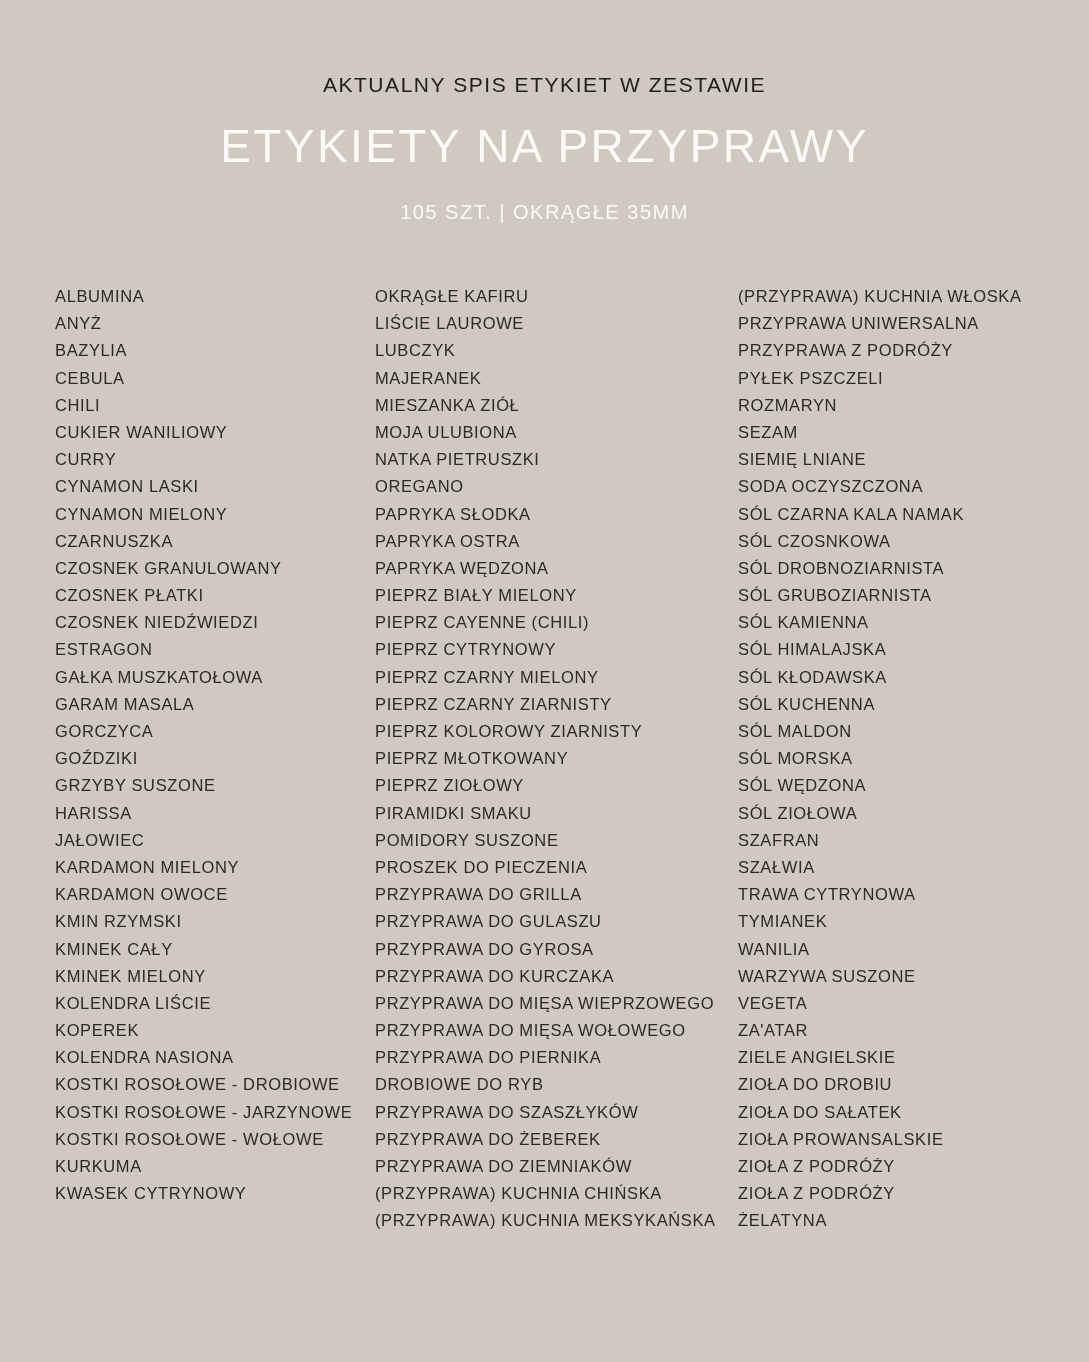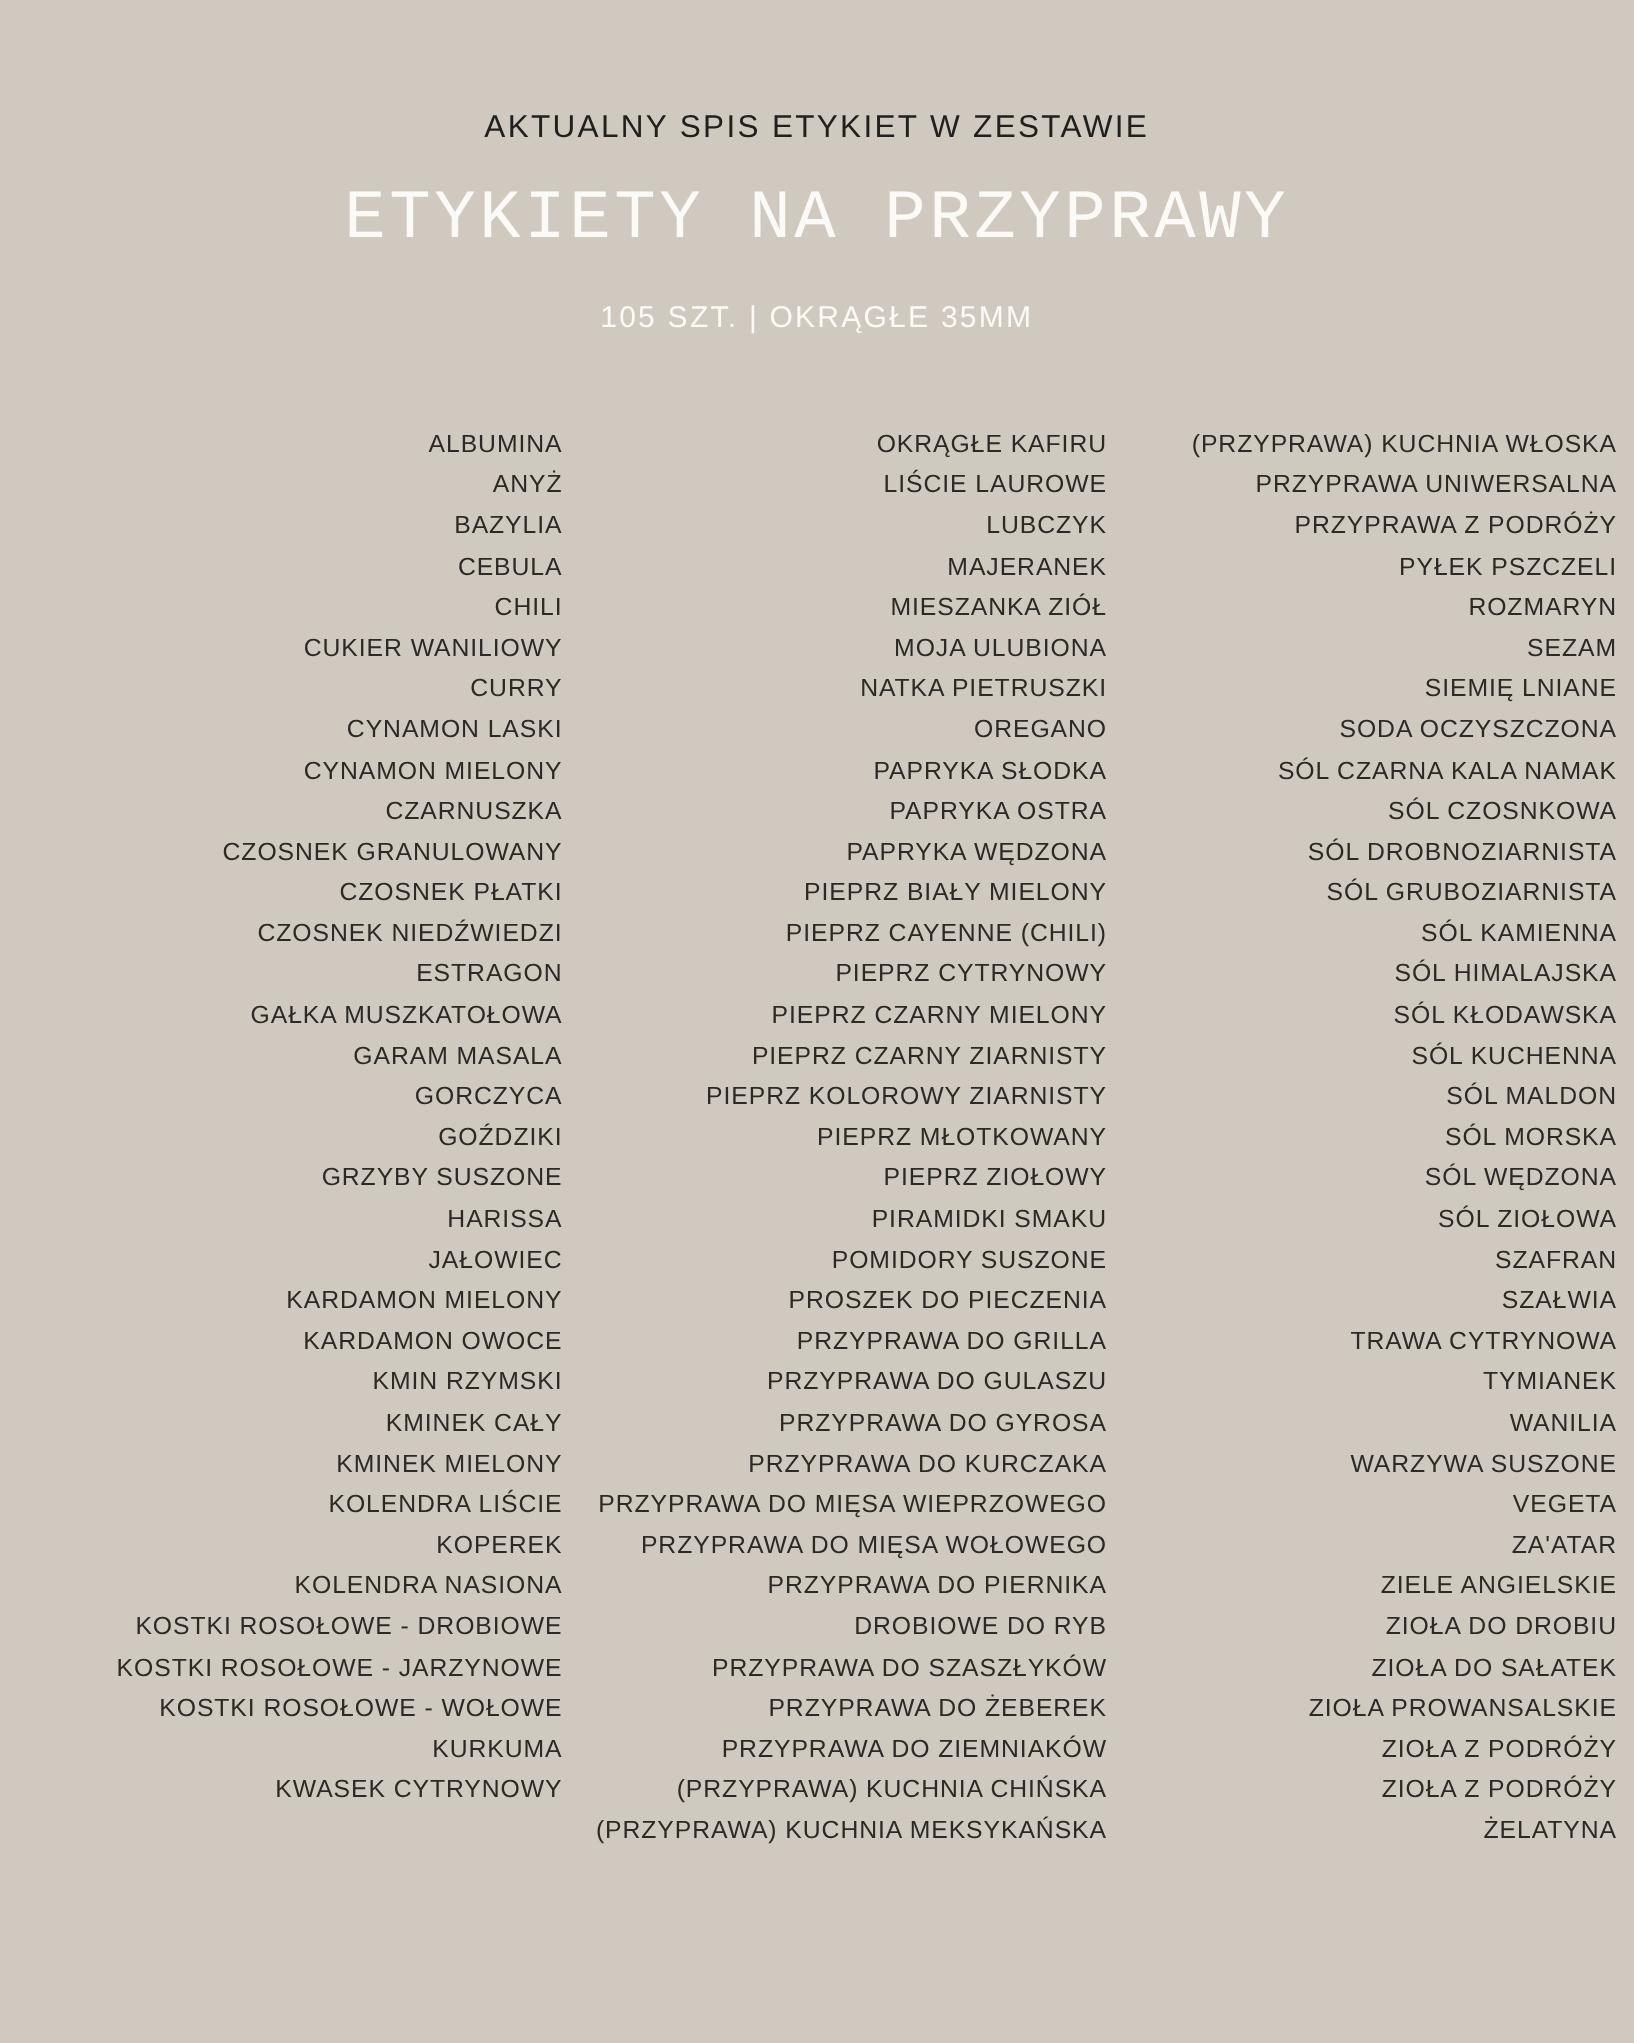--- a/index.html
+++ b/index.html
@@ -33,21 +33,21 @@
     font-size: 21px;
     letter-spacing: 1.55px;
     color: #20201e;
     font-weight: 400;
     line-height: 1;
     white-space: nowrap;
   }
 
   .main-title {
     margin-top: 27px;
-    font-family: Liberation Mono, monospace;
+    font-family: Liberation Sans, sans-serif;
     font-size: 46px;
     letter-spacing: 2.4px;
     color: #fbfaf7;
     font-weight: 400;
     line-height: 1.08;
     white-space: nowrap;
   }
 
   .sub-title {
     margin-top: 14px;
@@ -77,21 +77,20 @@
   }
 
   .column--one   { width: 320px; margin-left: 55px; }
   .column--two   { width: 363px; }
   .column--three { width: 340px; }
 
   .list {
     list-style: none;
     margin: 0;
     padding: 0;
-    text-align: right;
   }
 
   .list-item {
     height: 27.2px;
     line-height: 27.2px;
     font-size: 16.5px;
     letter-spacing: 0.62px;
     color: #2b2a27;
     font-weight: 400;
     white-space: nowrap;

